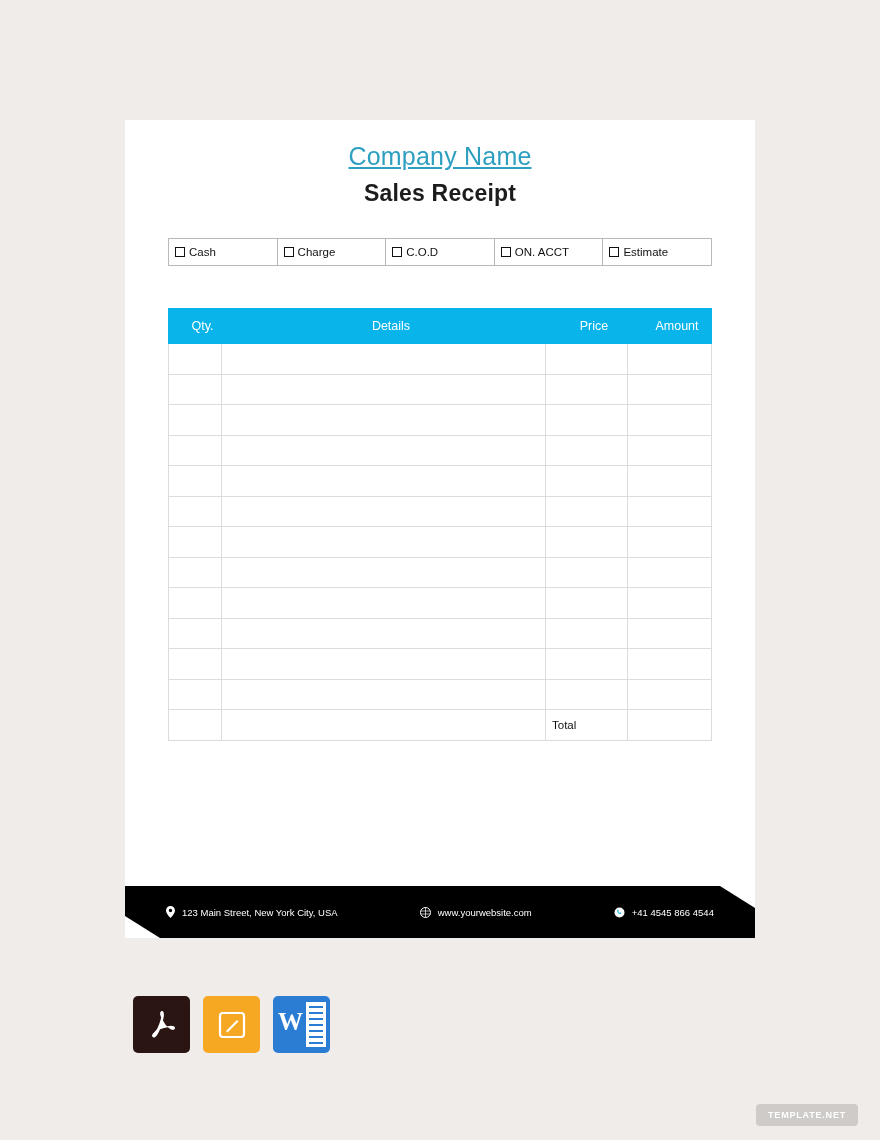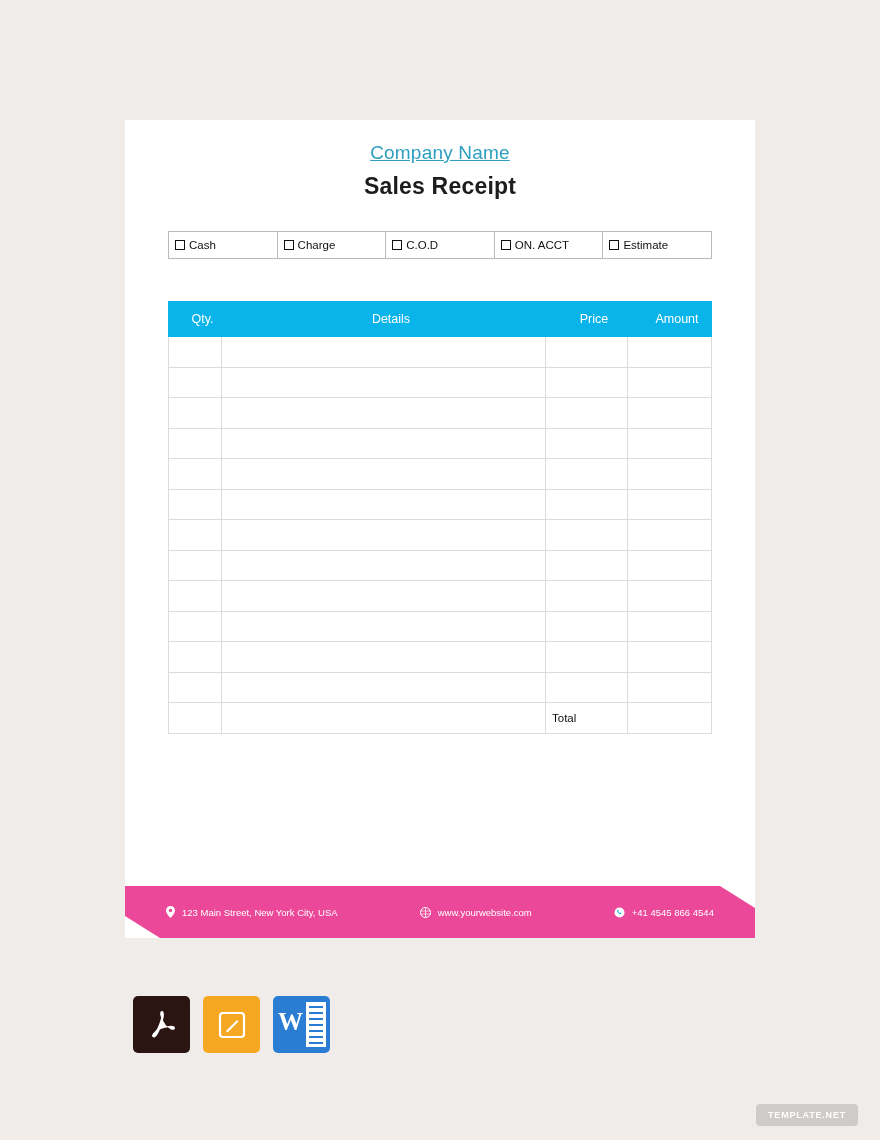--- a/index.html
+++ b/index.html
@@ -21,21 +21,21 @@
     left: 125px;
     top: 120px;
     width: 630px;
     height: 818px;
     background: #ffffff;
   }
 
   .doc-title-link {
     text-align: center;
     margin-top: 22px;
-    font-size: 19px;
+    font-size: 25px;
     color: #2e9fc0;
     text-decoration: underline;
     letter-spacing: .2px;
   }
   .doc-title {
     text-align: center;
     margin-top: 9px;
     font-size: 23px;
     font-weight: bold;
     color: #1c1c1c;
@@ -117,21 +117,21 @@
     font-size: 11.5px;
   }
 
   
   .footer {
     position: absolute;
     left: 0;
     bottom: 0;
     width: 630px;
     height: 52px;
-    background: #ec4899;
+    background: #000000;
     clip-path: polygon(0 0, 595px 0, 630px 22px, 630px 52px, 35px 52px, 0 30px);
     display: flex;
     align-items: center;
     justify-content: space-around;
     color: #ffffff;
     font-size: 9.5px;
   }
   .f-item {
     display: flex;
     align-items: center;

